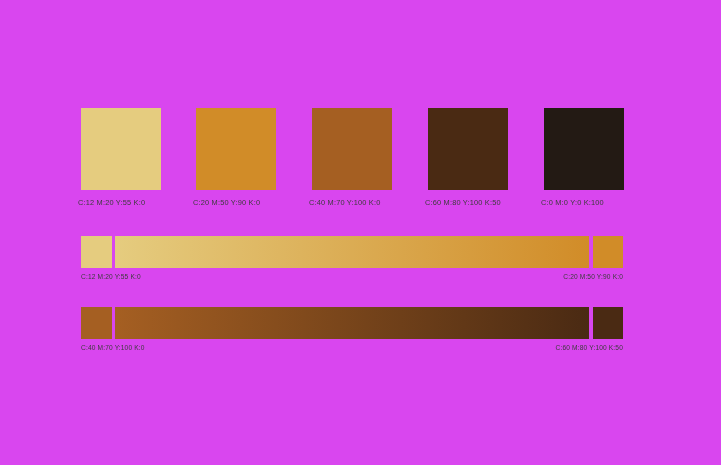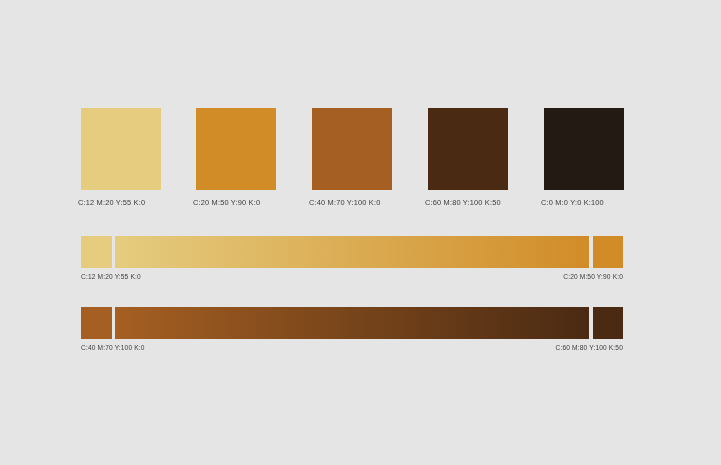--- a/index.html
+++ b/index.html
@@ -84,21 +84,21 @@
     letter-spacing: 0.15px;
     color: #3b3b3b;
     font-family: "Liberation Sans", sans-serif;
   }
   .bar-label-start { left: 0px; }
   .bar-label-end   { right: 0px; text-align: right; }
 </style>
 </head>
 <body style="background: rgb(255, 255, 255);">
 
-<div id="canvas" style="background: #e5e5e5; text-decoration: underline;">
+<div id="canvas" style="background: #d946ef; text-decoration: underline;">
 
   <div class="swatch-row">
 
     <div class="swatch-cell" id="cell0" style="left: 81px;">
       <div class="swatch-chip" id="chip0" style="background: rgb(229, 204, 127);"></div>
       <div class="swatch-label" style="color: rgb(59, 59, 59);">C:12 M:20 Y:55 K:0</div>
     </div>
 
     <div class="swatch-cell" id="cell1" style="left: 196px;">
       <div class="swatch-chip" id="chip1" style="background: rgb(209, 140, 40);"></div>

